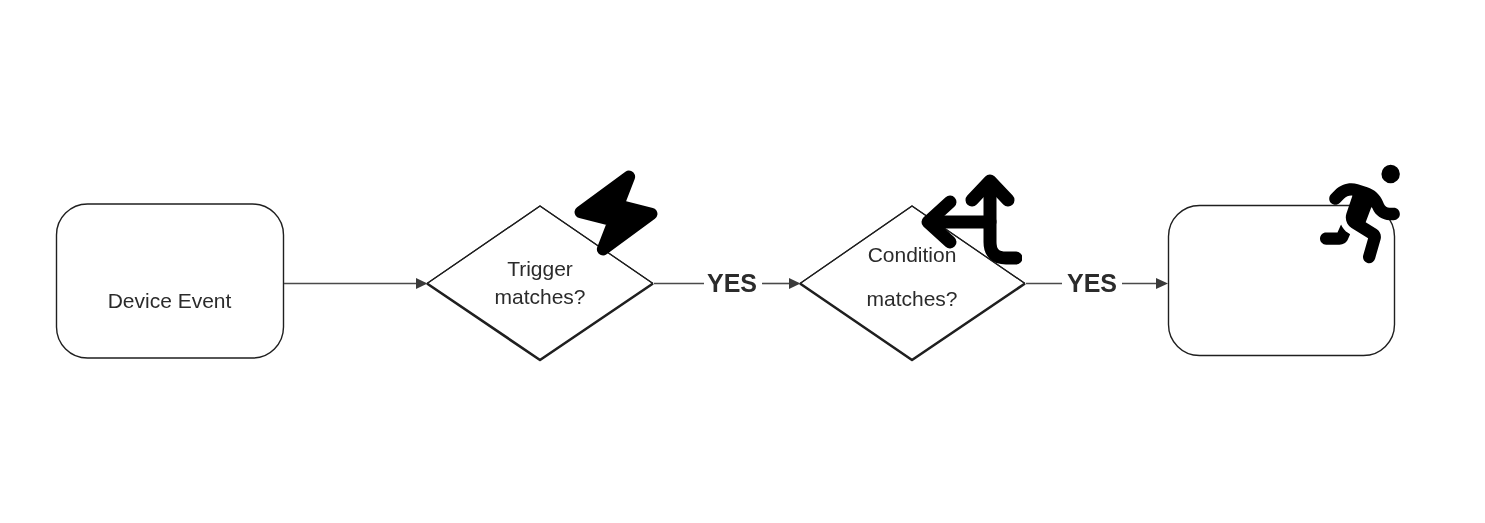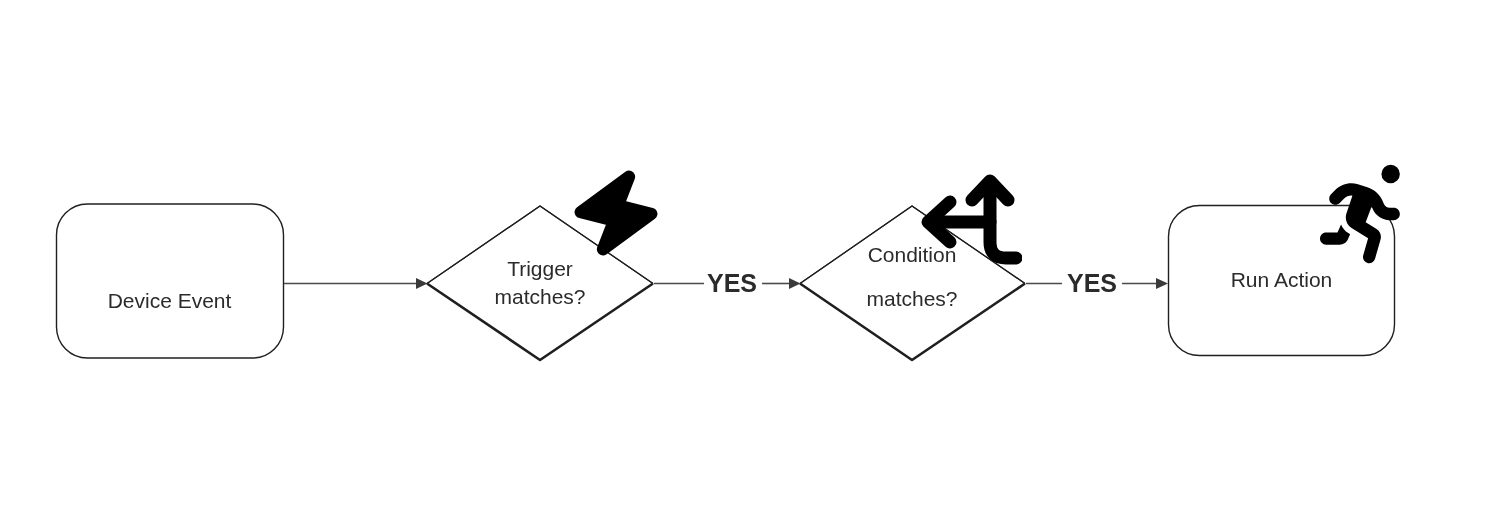--- a/index.html
+++ b/index.html
@@ -100,21 +100,18 @@
   <div class="node-label" style="left:450px;top:206px;width:180px;height:154px;">
     <span>Trigger</span>
     <span>matches?</span>
   </div>
 
   <div class="node-label" style="left:812px;top:200px;width:200px;height:154px;gap:16px;">
     <span>Condition</span>
     <span>matches?</span>
   </div>
 
-  <div class="node-label" style="left:1168px;top:205px;width:227px;height:150px;">
-    <span>Run Action</span>
-  </div>
 
   <div class="edge-label" style="left:704px;top:268px;width:56px;height:31px;">YES</div>
 
   <div class="edge-label" style="left:1064px;top:268px;width:56px;height:31px;">YES</div>
 
 </div>
 
 </body></html>

